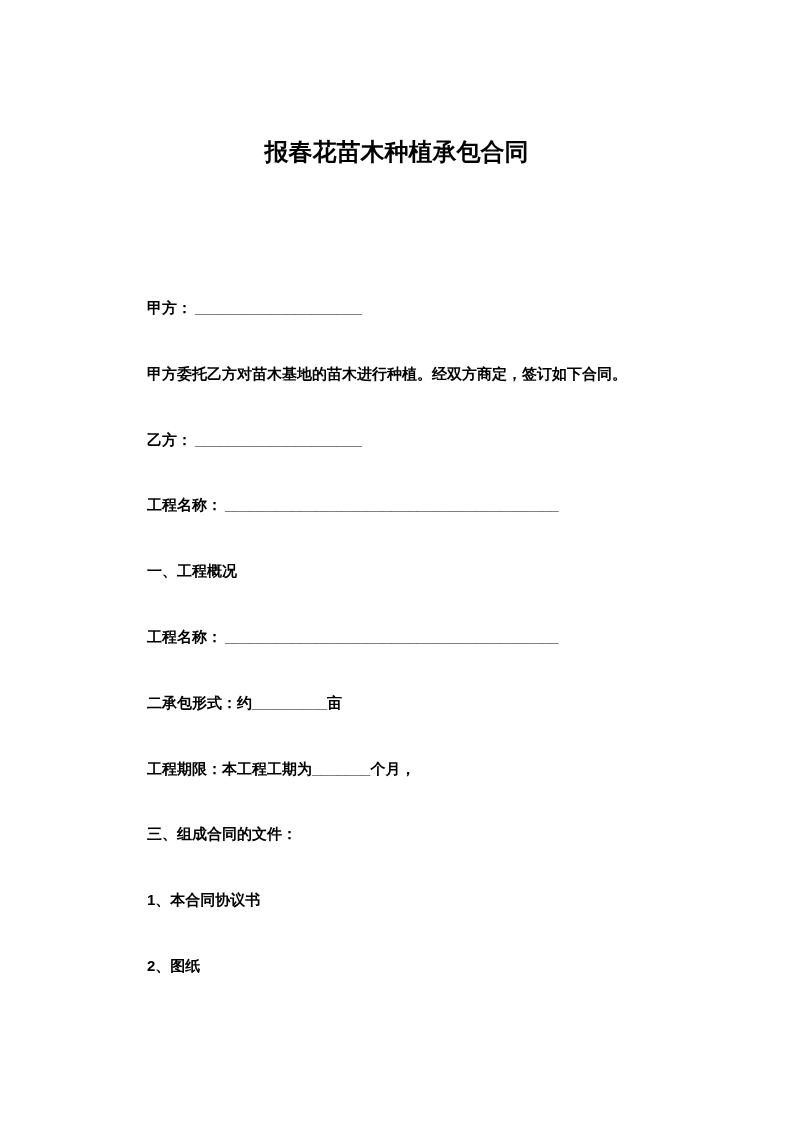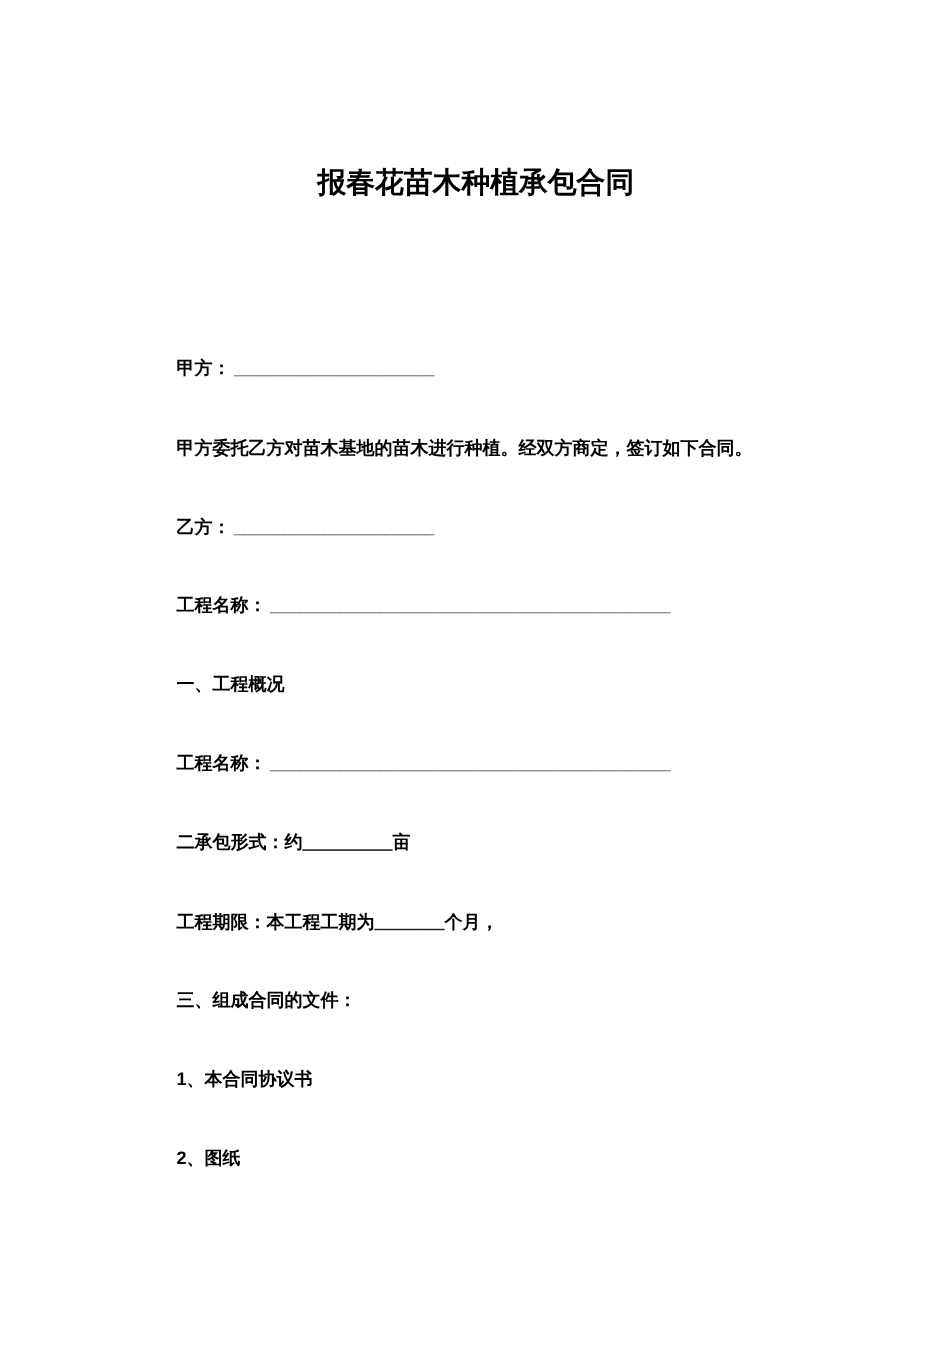--- a/index.html
+++ b/index.html
@@ -43,21 +43,20 @@
   }
   .blank {
     font-family: "Liberation Sans", sans-serif;
     font-weight: bold;
     color: #1a1a1a;
     letter-spacing: 0;
     margin-left: 3px;
   }
   .blank.inline {
     margin-left: 0;
-    text-decoration: underline;
   }
   .page-number {
     position: absolute;
     top: 1052px;
     left: 0;
     width: 100%;
     text-align: center;
     font-family: "Liberation Serif", serif;
     font-size: 16px;
     font-weight: normal;

